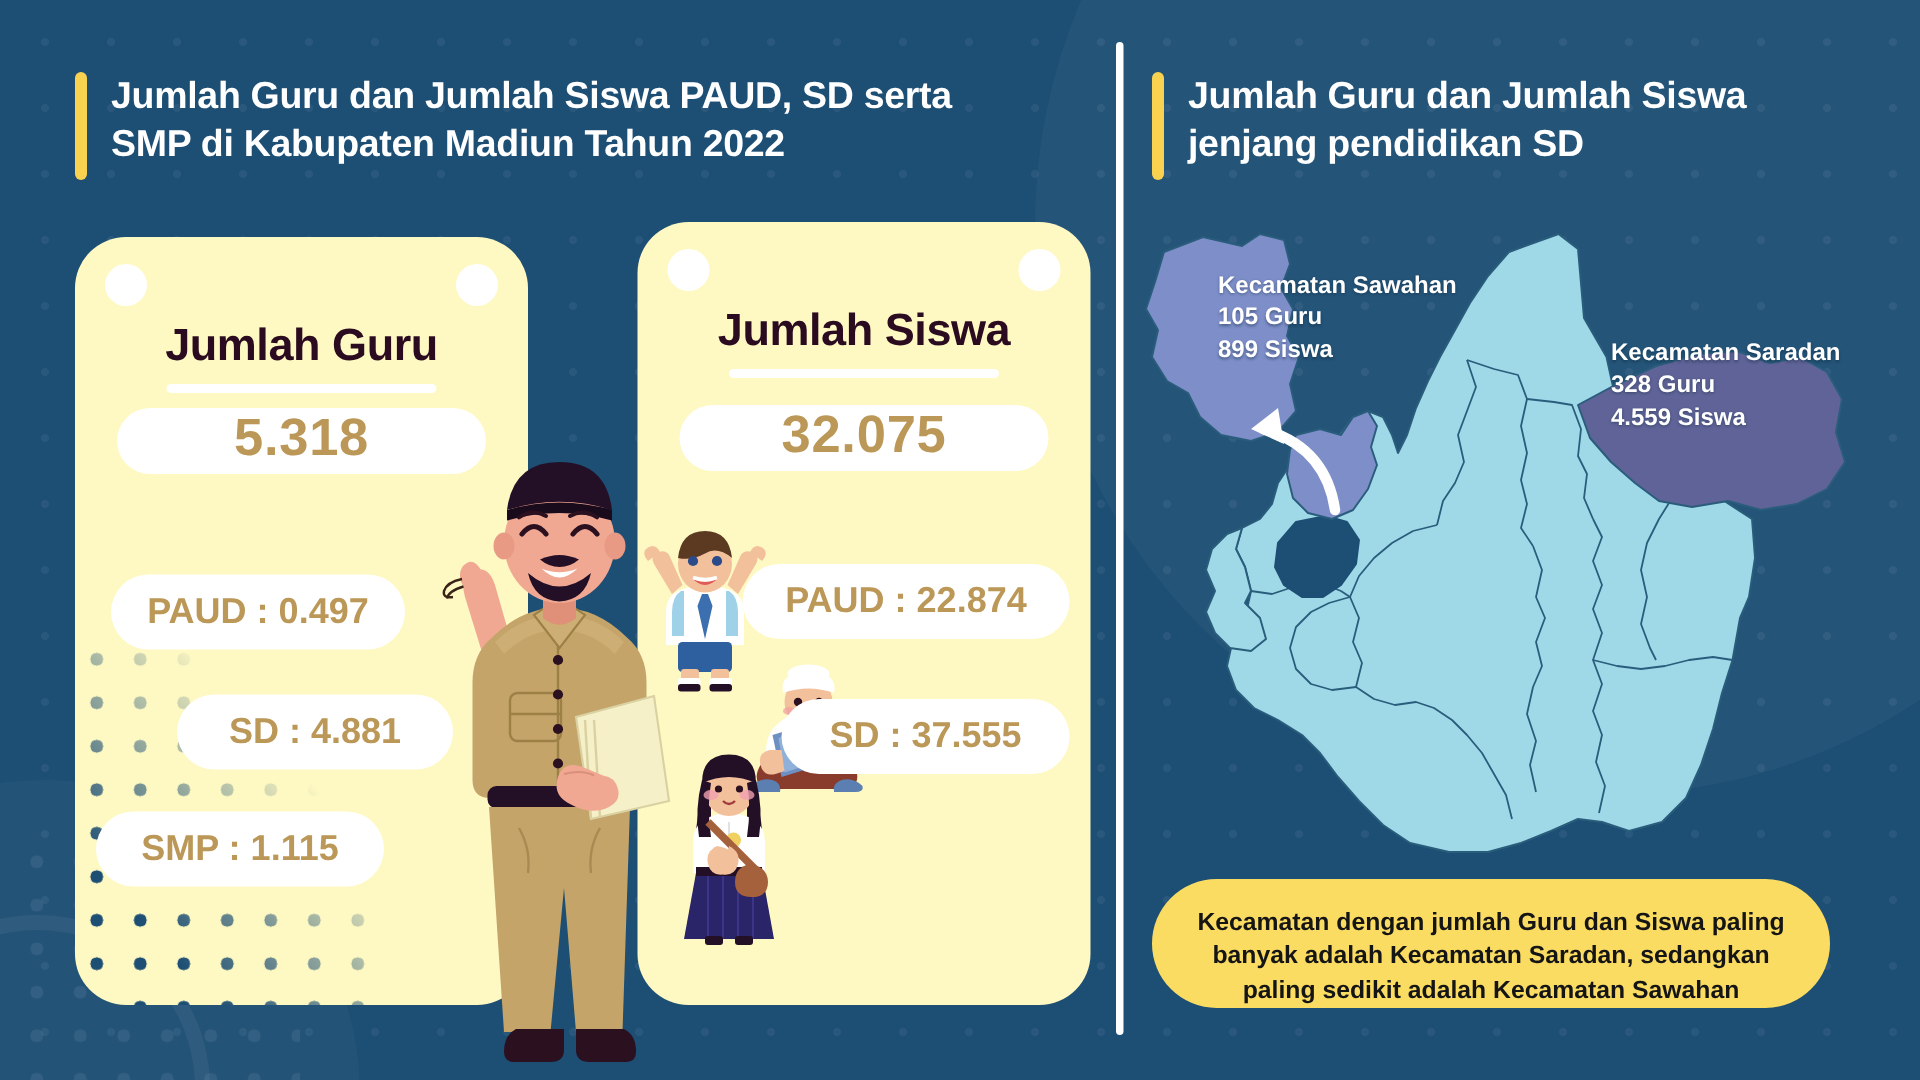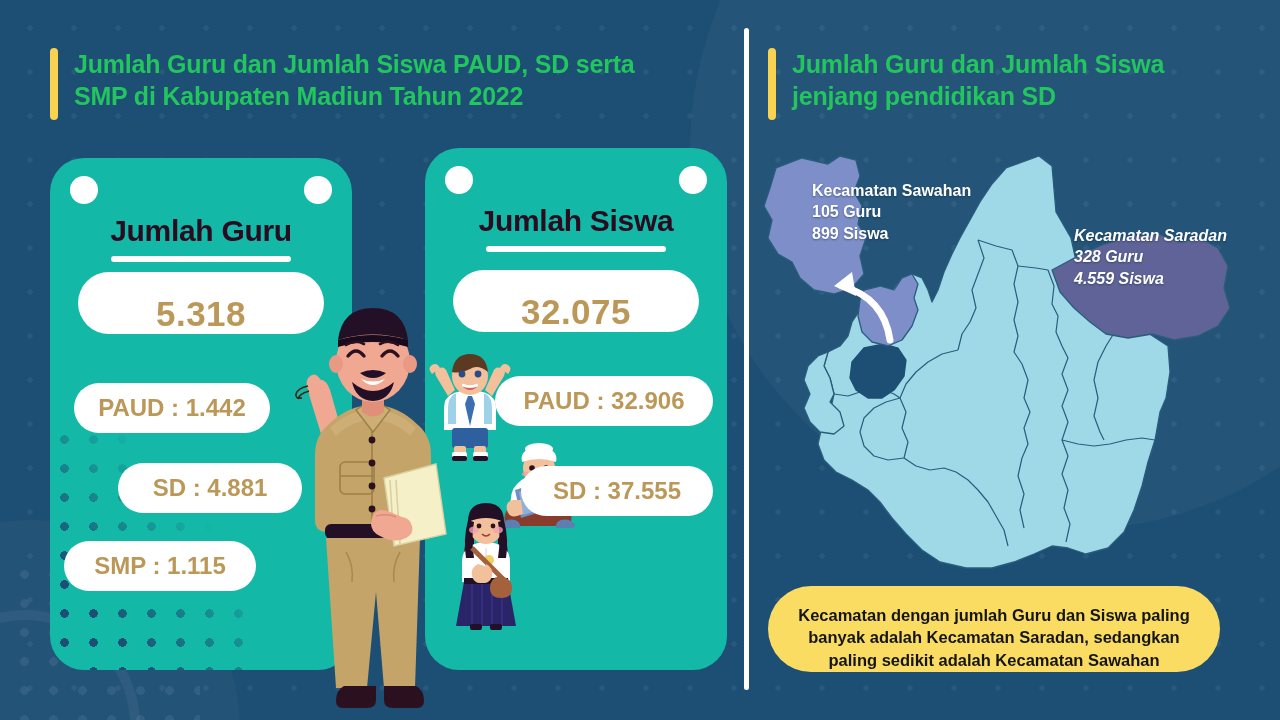--- a/index.html
+++ b/index.html
@@ -46,21 +46,21 @@
     border: 10px solid rgba(255,255,255,0.05);
     pointer-events: none;
   }
 
   
   .title-block { position: absolute; display: flex; gap: 16px; align-items: flex-start; }
   .title-bar {
     width: 8px; border-radius: 4px; background: #f9d34f; flex: none;
   }
   .title-text {
-    color: #22c55e;
+    color: #ffffff;
     font-weight: bold;
     font-size: 25px;
     line-height: 1.28;
     letter-spacing: -0.2px;
     white-space: pre-line;
   }
   #title-left { left: 50px; top: 48px; }
   #title-left .title-bar { height: 72px; }
   #title-right { left: 768px; top: 48px; }
   #title-right .title-bar { height: 72px; }
@@ -70,21 +70,21 @@
     position: absolute;
     left: 744px; top: 28px;
     width: 5px; height: 662px;
     background: #ffffff;
     border-radius: 3px;
   }
 
   
   .stat-card {
     position: absolute;
-    background: #14b8a6;
+    background: #fef9c3;
     border-radius: 34px;
     overflow: hidden;
   }
   #card-guru  { left: 50px;  top: 158px; width: 302px; height: 512px; }
   #card-siswa { left: 425px; top: 148px; width: 302px; height: 522px; }
 
   .punch {
     position: absolute;
     width: 28px; height: 28px;
     border-radius: 50%;
@@ -101,24 +101,24 @@
     font-size: 30px; font-weight: bold; color: #2a0b20; letter-spacing: -0.3px;
   }
   .card-head .rule {
     width: 180px; height: 6px; border-radius: 3px;
     background: #ffffff; margin: 8px auto 0;
   }
 
   .big-pill {
     position: absolute;
     left: 28px; right: 28px;
-    height: 62px;
+    height: 44px;
     background: #ffffff;
     border-radius: 31px;
-    display: flex; align-items: flex-end; justify-content: center;
+    display: flex; align-items: flex-start; justify-content: center;
   }
   .big-pill span {
     font-size: 35px; font-weight: bold; color: #bb9857; letter-spacing: 0.5px;
   }
   #card-guru  .big-pill { top: 114px; }
   #card-siswa .big-pill { top: 122px; }
 
   .lvl-pill {
     position: absolute;
     height: 50px;
@@ -177,21 +177,21 @@
     color: #ffffff;
     font-weight: bold;
     font-size: 16px;
     line-height: 1.34;
     white-space: pre-line;
     text-shadow: 0 1px 2px rgba(10,35,55,0.45);
     z-index: 4;
     margin-top: 12px;
   }
   #label-sawahan { left: 56px; top: 18px; }
-  #label-saradan { left: 318px; top: 63px; font-style: italic; }
+  #label-saradan { left: 318px; top: 63px; }
 
   
   #note {
     position: absolute;
     left: 768px; top: 586px;
     width: 452px; height: 86px;
     background: #fadc63;
     border-radius: 43px;
     display: flex; align-items: flex-end; justify-content: center;
     padding: 0 14px;
@@ -235,42 +235,42 @@
     <div class="punch l"></div>
     <div class="punch r"></div>
     <div class="card-head">
       <div class="h">Jumlah Guru</div>
       <div class="rule"></div>
     </div>
     <div class="big-pill">
       <span>5.318</span>
     </div>
     <div class="lvl-pill" id="g-paud">
-      <span>PAUD : 1.442</span>
+      <span>PAUD : 0.497</span>
     </div>
     <div class="lvl-pill" id="g-sd">
       <span>SD : 4.881</span>
     </div>
     <div class="lvl-pill" id="g-smp">
       <span>SMP : 1.115</span>
     </div>
   </div>
 
   <div class="stat-card" id="card-siswa">
     <div class="punch l"></div>
     <div class="punch r"></div>
     <div class="card-head">
       <div class="h">Jumlah Siswa</div>
       <div class="rule"></div>
     </div>
     <div class="big-pill">
       <span>32.075</span>
     </div>
     <div class="lvl-pill" id="s-paud">
-      <span>PAUD : 32.906</span>
+      <span>PAUD : 22.874</span>
     </div>
     <div class="lvl-pill" id="s-sd">
       <span>SD : 37.555</span>
     </div>
   </div>
 
   <svg class="illus" id="teacher" viewBox="0 0 210 420">
 
     <path d="M58 150 L42 98 Q38 84 48 80 Q58 77 62 90 L74 132 Z" fill="#f0a893"></path>
     <path d="M44 96 q-9 -12 -3 -19 q6 -6 11 2 l6 11 z" fill="#f0a893"></path>

